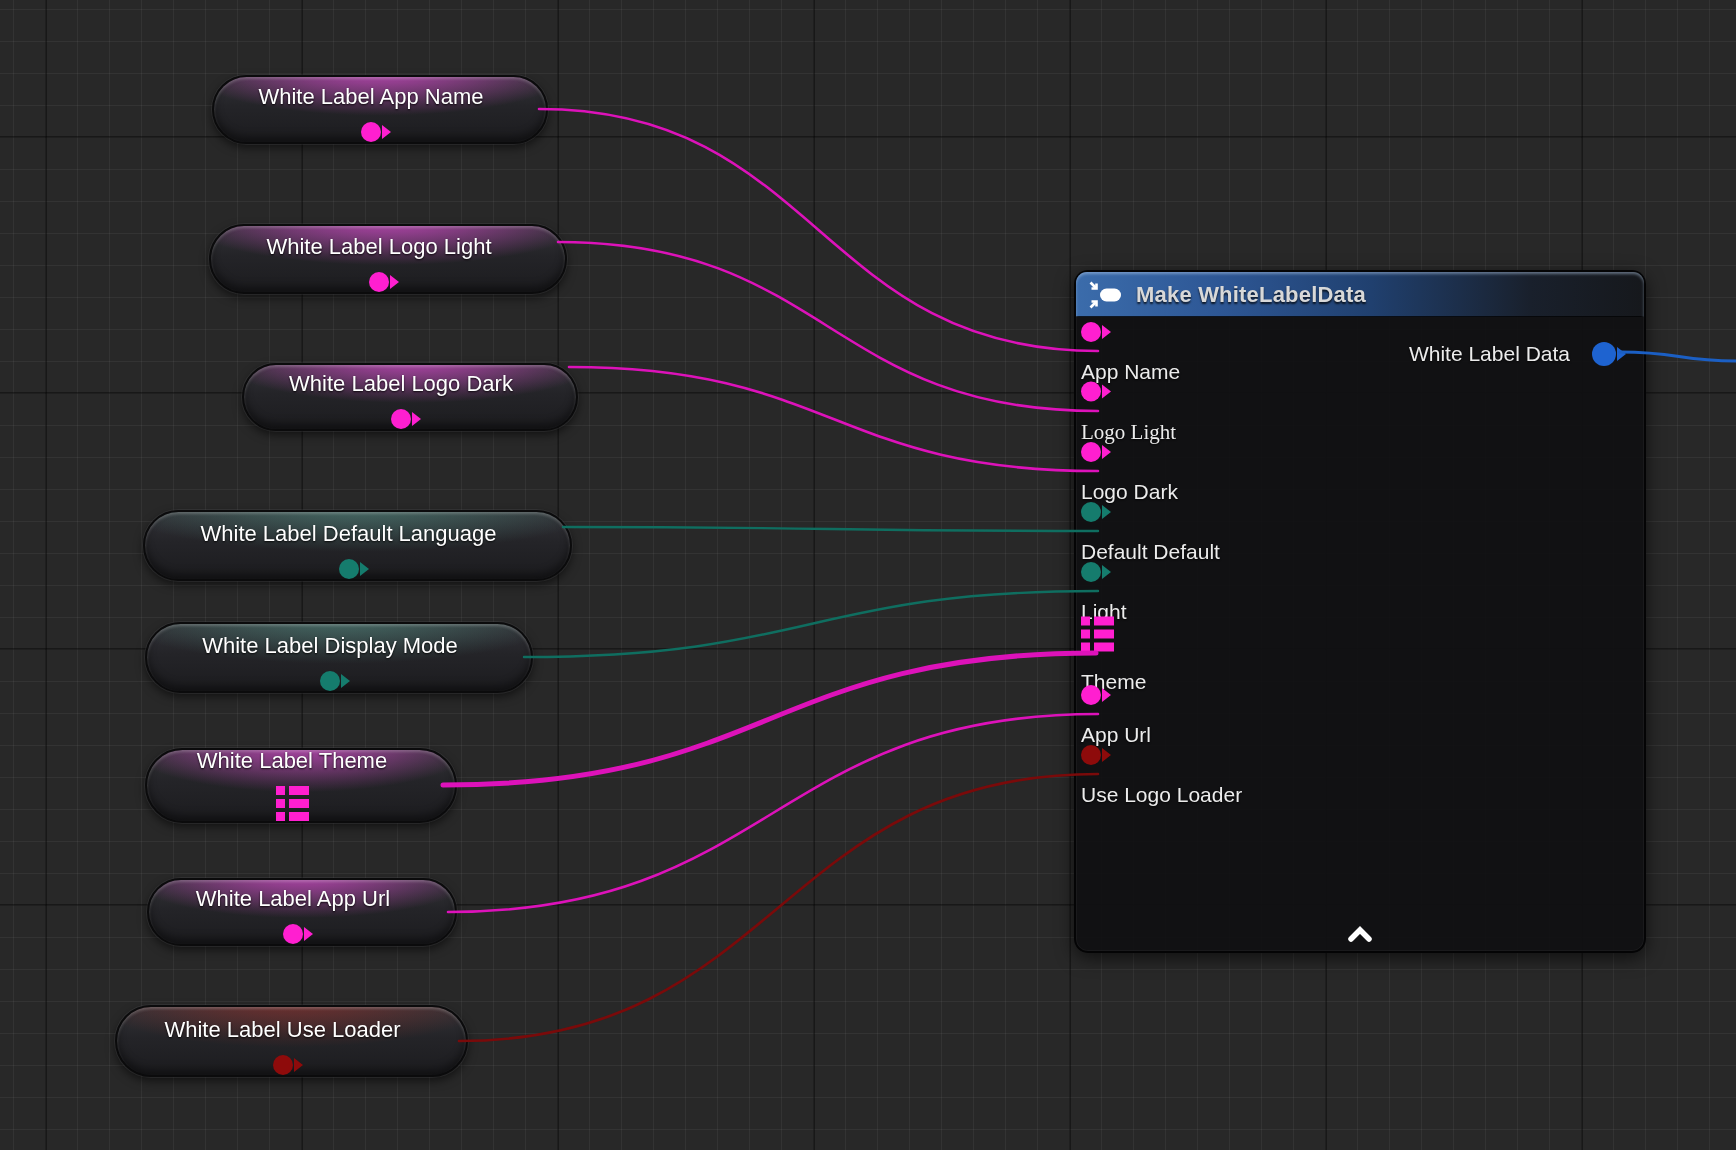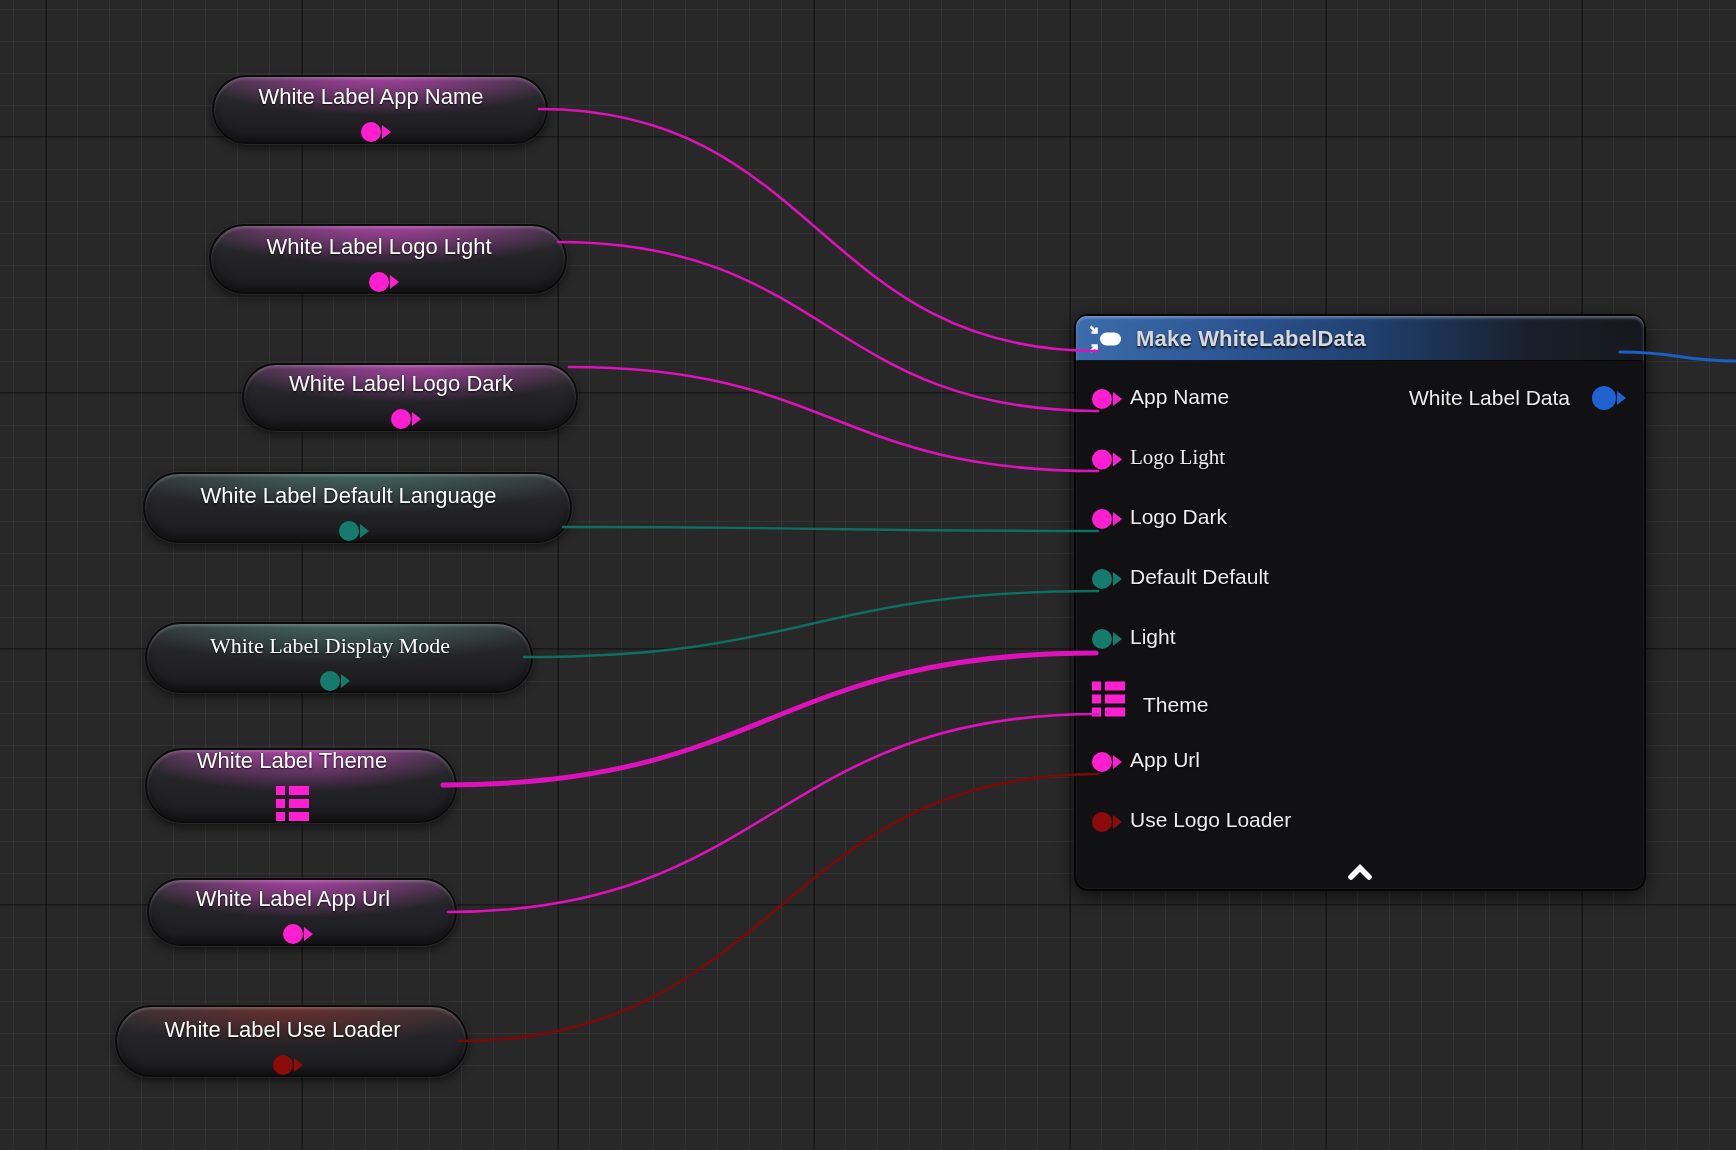--- a/index.html
+++ b/index.html
@@ -67,22 +67,23 @@
     display:flex;align-items:center;gap:13px;padding-left:11px;
     background:linear-gradient(to right,#3b6cab 0%,#2d5染 0%,#2d5694 26%,#20406f 52%,#19202c 80%,#16181c 100%);
     background:linear-gradient(to right,#3b6cab 0%,#2d5694 26%,#20406f 52%,#19202c 80%,#16181c 100%);
     box-shadow:inset 0 2px 3px rgba(188,212,242,0.45), inset 0 -1px 0 rgba(0,0,0,0.8);
   }
   .node-title{
     color:#d8d8d8;font-size:22px;font-weight:bold;letter-spacing:0.2px;
     text-shadow:0 2px 2px rgba(0,0,0,0.75);white-space:nowrap;
   }
   .pin-row{
-    position:absolute;left:16px;display:flex;align-items:flex-end;gap:18px;
+    position:absolute;left:5px;display:flex;align-items:flex-start;gap:18px;
     transform:translateY(-50%);
+    flex-direction:column;
   }
   .pin-row .row-label,.out-label{
     color:#ececec;font-size:21px;white-space:nowrap;
     text-shadow:0 1px 2px rgba(0,0,0,0.8);
   }
   .out-row{
     position:absolute;right:28px;display:flex;align-items:center;gap:22px;
     transform:translateY(-50%);
   }
   .chevron{
@@ -116,25 +117,25 @@
         <span class="pin-circle" style="--ps: 20px; --pc: #ff1fd0;"></span>
       </div>
       <div class="pill" style="left: 209px; top: 207px; width: 358px; height: 70px; margin-top: 17px; --glow: rgba(199,70,190,0.92);">
         <span class="pill-label">White Label Logo Light</span>
         <span class="pin-circle" style="--ps: 20px; --pc: #ff1fd0;"></span>
       </div>
       <div class="pill" style="left: 242px; top: 347px; width: 336px; height: 68px; margin-top: 16px; --glow: rgba(199,70,190,0.92);">
         <span class="pill-label">White Label Logo Dark</span>
         <span class="pin-circle" style="--ps: 20px; --pc: #ff1fd0;"></span>
       </div>
-      <div class="pill" style="left: 143px; top: 472px; width: 429px; height: 71px; --glow: rgba(86,158,143,0.55);">
+      <div class="pill" style="left: 143px; top: 510px; width: 429px; height: 71px; --glow: rgba(86,158,143,0.55);">
         <span class="pill-label">White Label Default Language</span>
         <span class="pin-circle" style="--ps: 20px; --pc: #157c6d;"></span>
       </div>
-      <div class="pill" style="left: 145px; top: 622px; width: 388px; height: 71px; font-family: Liberation Serif, serif; --glow: rgba(86,158,143,0.55);">
+      <div class="pill" style="left: 145px; top: 622px; width: 388px; height: 71px; --glow: rgba(86,158,143,0.55);">
         <span class="pill-label">White Label Display Mode</span>
         <span class="pin-circle" style="--ps: 20px; --pc: #157c6d;"></span>
       </div>
       <div class="pill" style="left: 145px; top: 748px; width: 312px; height: 75px; --glow: rgba(199,70,190,0.92);">
         <span class="pill-label">White Label Theme</span>
         <span class="pin-grid" style="--pc: #ff1fd0;">
           <i></i>
           <i></i>
           <i></i>
           <i></i>
@@ -145,21 +146,21 @@
       <div class="pill" style="left: 147px; top: 878px; width: 310px; height: 68px; --glow: rgba(199,70,190,0.92);">
         <span class="pill-label">White Label App Url</span>
         <span class="pin-circle" style="--ps: 20px; --pc: #ff1fd0;"></span>
       </div>
       <div class="pill" style="left: 115px; top: 1005px; width: 353px; height: 72px; --glow: rgba(158,44,38,0.60);">
         <span class="pill-label">White Label Use Loader</span>
         <span class="pin-circle" style="--ps: 20px; --pc: #8e0b0b;"></span>
       </div>
     </div>
 
-  <div class="make-node" id="make-node" style="left: 1074px; top: 270px; width: 572px; height: 577px; margin-top: 44px;">
+  <div class="make-node" id="make-node" style="left: 1074px; top: 270px; width: 572px; height: 683px;">
     <div class="node-header" style="height: 45px;">
       <svg width="36" height="32" viewBox="0 0 36 32">
         <g stroke="#ffffff" stroke-width="2.6" fill="none">
           <path d="M3.5 3.5 L9 9"></path>
             <path d="M9.5 4.5 L9.5 9.5 L4.5 9.5"></path>
           <path d="M3.5 28.5 L9 23"></path>
             <path d="M9.5 27.5 L9.5 22.5 L4.5 22.5"></path>
         </g>
         <rect x="13" y="9.5" width="21" height="13" rx="6.5" fill="#ffffff"></rect>
       </svg>

